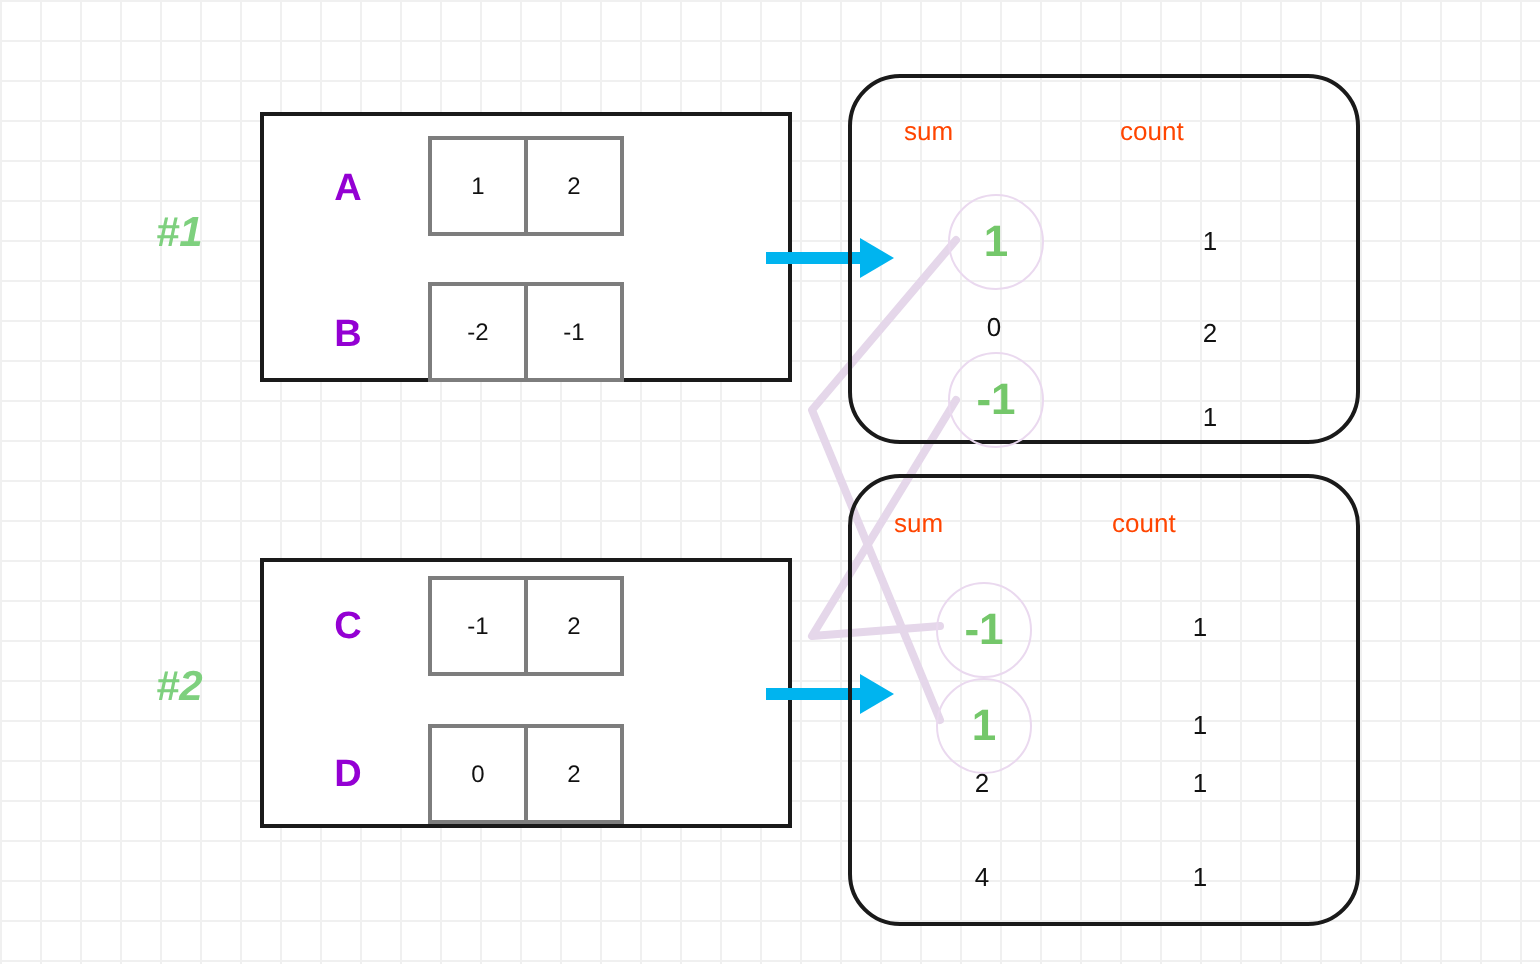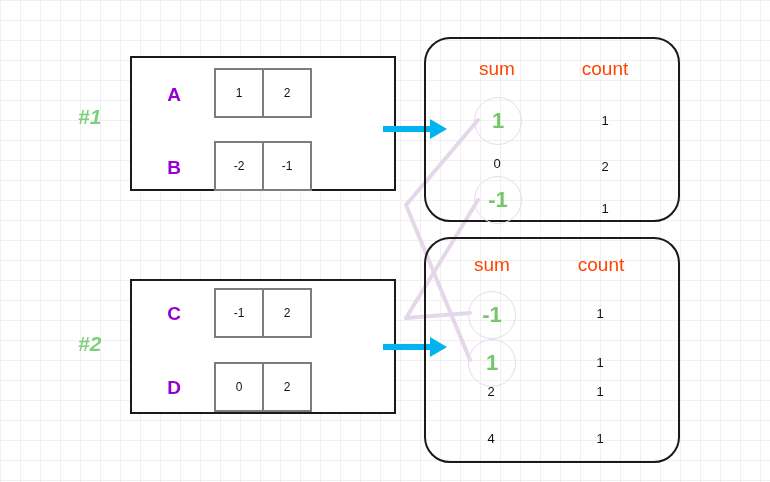--- a/index.html
+++ b/index.html
@@ -72,22 +72,21 @@
   .panel {
     position: absolute;
     border: 2px solid #1a1a1a;
     border-radius: 26px;
     background: transparent;
     box-sizing: border-box;
   }
   .panel-header {
     position: absolute;
     color: #FF4500;
-    font-size: 19px;
-    text-align: center;
+    font-size: 13px;
     width: 90px;
   }
   .agg-value {
     position: absolute;
     font-size: 13px;
     color: #111111;
     text-align: center;
     width: 60px;
   }
   .agg-value.count { font-size: 13px; }

